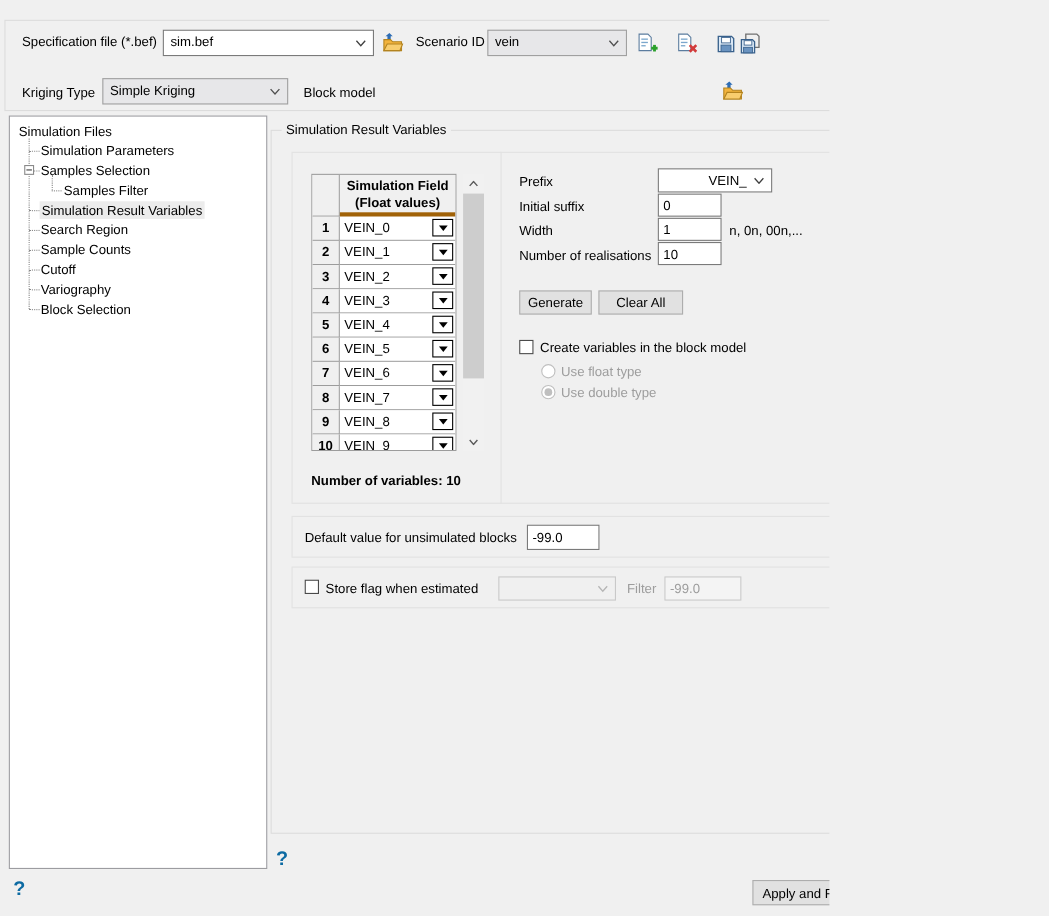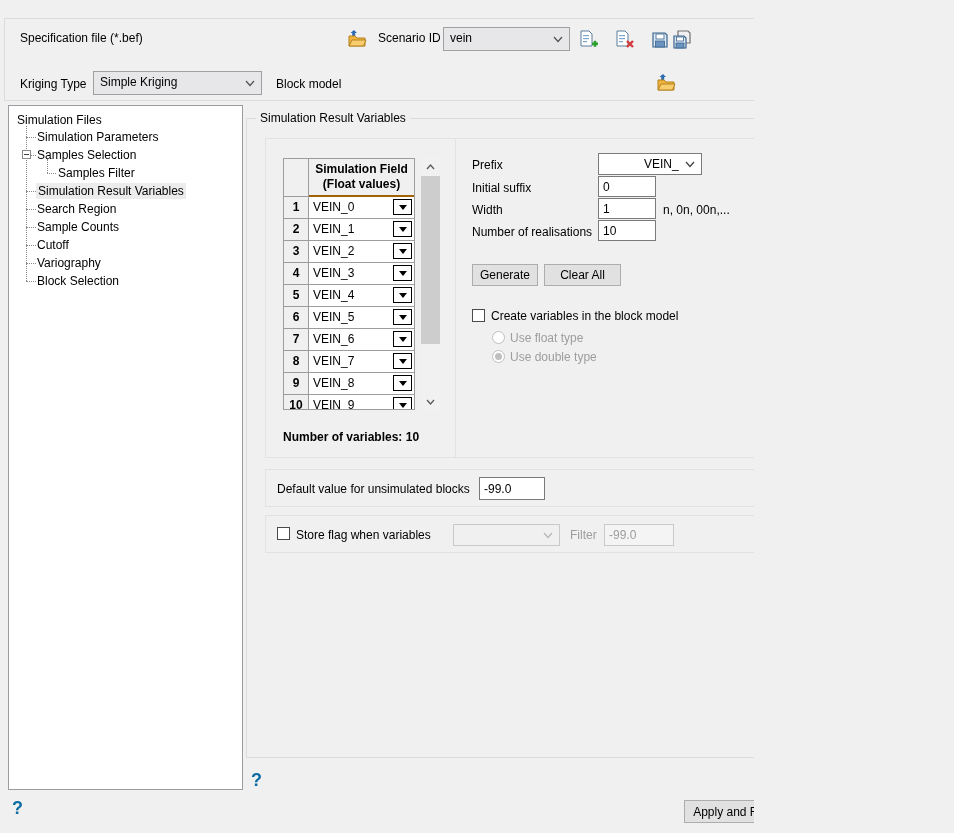--- a/index.html
+++ b/index.html
@@ -36,21 +36,21 @@
   .tbl{position:absolute;left:283px;top:158px;width:132px;height:252px;border:1px solid #9c9c9c;
        box-sizing:border-box;background:#fff;overflow:hidden;}
   .trow{display:flex;height:22px;box-sizing:border-box;}
   .trow .tnum{width:25px;flex:0 0 25px;background:#f0f0f0;border-right:1px solid #9c9c9c;
        border-bottom:1px solid #9c9c9c;font-weight:bold;text-align:center;line-height:21px;box-sizing:border-box;}
   .trow .tcell{flex:1;background:#fff;border-bottom:1px solid #9c9c9c;position:relative;
        padding:3px 24px 0 4px;box-sizing:border-box;white-space:nowrap;overflow:hidden;}
   .thead{display:flex;height:38px;box-sizing:border-box;}
   .thead .tnum{width:25px;flex:0 0 25px;background:#f0f0f0;border-right:1px solid #9c9c9c;
        border-bottom:1px solid #9c9c9c;box-sizing:border-box;}
-  .thead .thcell{flex:1;background:#f0f0f0;border-bottom:2px solid #a16207;font-weight:bold;
+  .thead .thcell{flex:1;background:#f0f0f0;border-bottom:4px solid #a16207;font-weight:bold;
        text-align:center;padding-top:3px;line-height:15px;box-sizing:border-box;}
   .dd{position:absolute;right:2px;top:2px;width:19px;height:16px;background:#fff;border:1px solid #000;
       box-sizing:border-box;}
   .dd::after{content:"";position:absolute;left:50%;top:50%;margin:-2px 0 0 -4px;
       border:4px solid transparent;border-top:5px solid #000;}
   
   .sb{position:absolute;left:421px;top:158px;width:19px;height:252px;background:#f1f1f1;}
   .sb-btn{position:absolute;left:0;width:19px;height:17px;background:#f1f1f1;display:flex;
       align-items:center;justify-content:center;}
   .sb-thumb{position:absolute;left:0;width:19px;background:#cdcdcd;}
@@ -63,20 +63,28 @@
   .bold{font-weight:bold;}
 </style>
 </head>
 <body>
 
 <div id="app">
 
   <div class="panel" style="left:4px;top:18px;width:939px;height:83px;"></div>
 
   <div class="lbl" style="left:20px;top:31px;">Specification file (*.bef)</div>
+  <div class="combo" style="left:148px;top:27px;width:192px;height:24px;">
+    <span>sim.bef</span>
+    <span class="chev">
+      <svg width="10" height="7" viewBox="0 0 10 7">
+          <polyline points="1,1 5,5.5 9,1" fill="none" stroke="#404040" stroke-width="1.2"></polyline>
+        </svg>
+    </span>
+  </div>
   <button class="icon-btn" style="left:347px;top:29px;width:20px;height:20px;">
     <span>
       <svg width="20" height="20" viewBox="0 0 20 20">
         <path d="M7 1 L10 4 H8.2 V7 H5.2 V4 H3.4 Z" fill="#2e6db4"></path>
         <path d="M2 7 L8 7 L10 9 L18 9 L18 17 L2 17 Z" fill="#f2b33d" stroke="#b3831f" stroke-width="1"></path>
         <path d="M2 17 L5 11 L19 11 L16.5 17 Z" fill="#f8cd6e" stroke="#b3831f" stroke-width="1"></path>
       </svg>
     </span>
   </button>
 
@@ -293,21 +301,21 @@
 
   <span class="radio on" style="left:492px;top:350px;"></span>
   <div class="lbl gray-text" style="left:510px;top:350px;">Use double type</div>
 
   <div class="panel inner" style="left:265px;top:469px;width:658px;height:38px;"></div>
   <div class="lbl" style="left:277px;top:482px;">Default value for unsimulated blocks</div>
   <input class="tinput" style="left: 479px; top: 477px; width: 66px; height: 23px;" readonly="" value="-99.0">
 
   <div class="panel inner" style="left:265px;top:515px;width:658px;height:38px;"></div>
   <span class="checkbox" style="left:277px;top:527px;"></span>
-  <div class="lbl" style="left:296px;top:528px;">Store flag when variables</div>
+  <div class="lbl" style="left:296px;top:528px;">Store flag when estimated</div>
   <div class="combo disabled" style="left:453px;top:524px;width:107px;height:22px;">
     <span class="chev">
       <svg width="10" height="7" viewBox="0 0 10 7">
           <polyline points="1,1 5,5.5 9,1" fill="none" stroke="#b5b5b5" stroke-width="1.2"></polyline>
         </svg>
     </span>
   </div>
   <div class="lbl gray-text" style="left:570px;top:528px;">Filter</div>
   <input class="tinput disabled" style="left: 604px; top: 524px; width: 70px; height: 22px;" readonly="" value="-99.0">
 

